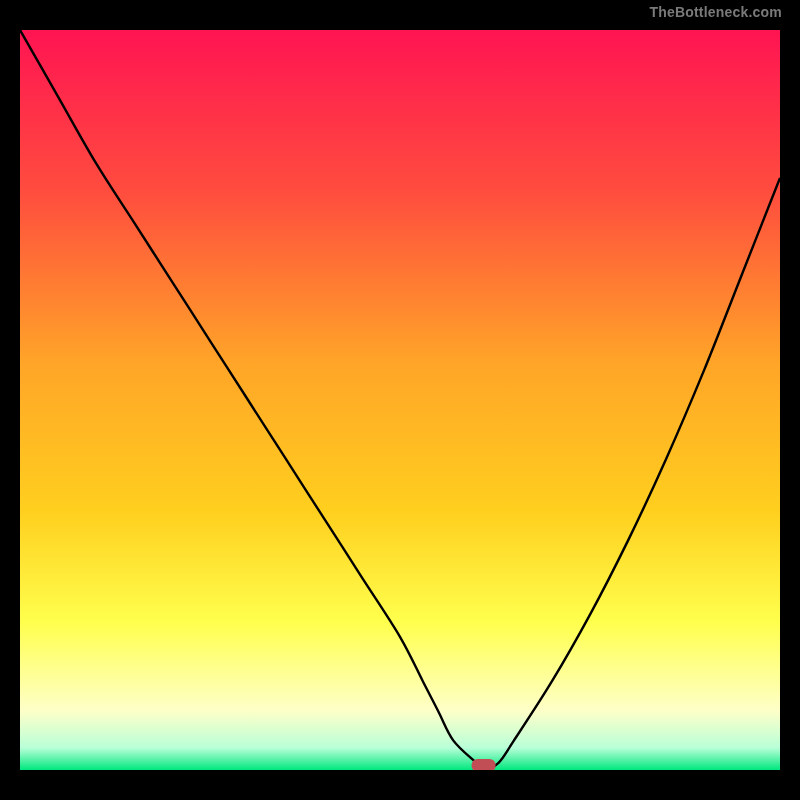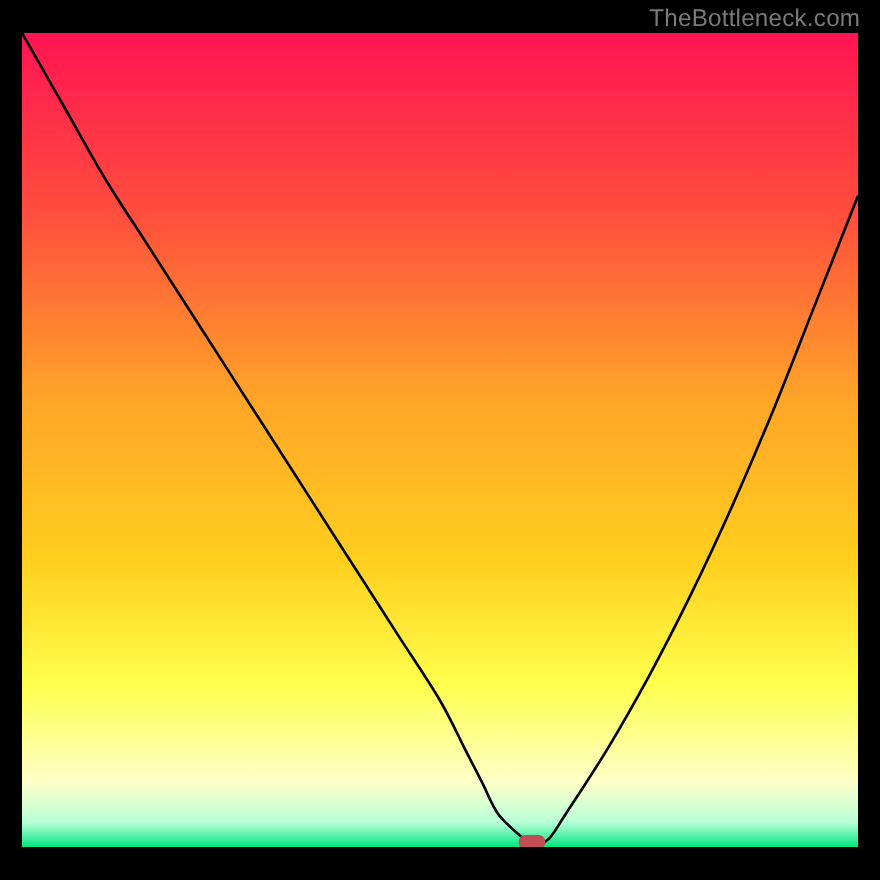--- a/index.html
+++ b/index.html
@@ -15,22 +15,22 @@
     position: relative;
     width: 800px;
     height: 800px;
     background: #000;
   }
   .watermark {
     position: absolute;
     top: 4px;
     right: 18px;
     color: #7a7a7a;
-    font-size: 22px;
-    font-weight: 400;
+    font-size: 14px;
+    font-weight: 700;
     letter-spacing: 0.2px;
     z-index: 10;
   }
   .plot {
     position: absolute;
     left: 20px;
     right: 20px;
     top: 30px;
     bottom: 30px;
   }

